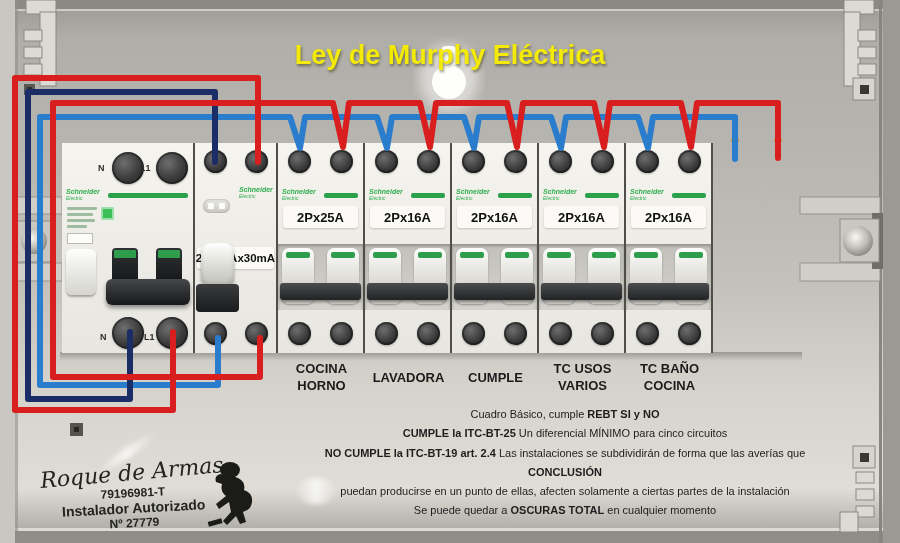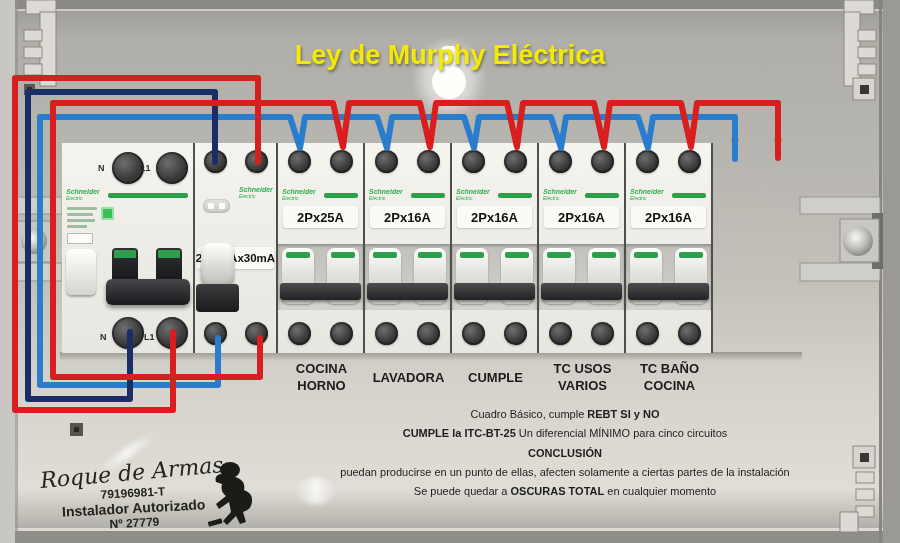--- a/index.html
+++ b/index.html
@@ -338,20 +338,21 @@
     </g>
     <path d="M218 338 L218 385 L40 385 L40 117 L290 117 L300 148 L305 117 L377 117 L387 148 L392 117 L464 117 L474 148 L479 117 L551 117 L561 148 L566 117 L638 117 L648 148 L653 117 L735 117 L735 159" fill="none" stroke="#2a7ccc" stroke-width="6" stroke-linejoin="round" stroke-linecap="round"></path>
     <path d="M130 332 L130 399 L28 399 L28 92 L215 92 L215 162" fill="none" stroke="#1b2d66" stroke-width="6" stroke-linejoin="round" stroke-linecap="round"></path>
     <path d="M173 332 L173 410 L15 410 L15 78 L258 78 L258 162" fill="none" stroke="#d81e1e" stroke-width="6" stroke-linejoin="round" stroke-linecap="round"></path>
     <path d="M260 338 L260 377 L53 377 L53 103 L333 103 L343 147 L349 103 L420 103 L430 147 L436 103 L507 103 L517 147 L523 103 L594 103 L604 147 L610 103 L681 103 L691 147 L697 103 L778 103 L778 158" fill="none" stroke="#d81e1e" stroke-width="6" stroke-linejoin="round" stroke-linecap="round"></path>
   </svg>
 
   <div class="footer">
     <div><span>Cuadro Básico, cumple </span><span class="b">REBT SI y NO</span></div>
     <div><span class="b">CUMPLE la ITC-BT-25</span><span> Un diferencial MÍNIMO para cinco circuitos</span></div>
+    <div><span class="b">NO CUMPLE la ITC-BT-19 art. 2.4</span><span> Las instalaciones se subdividirán de forma que las averías que</span></div>
     <div><span class="b">CONCLUSIÓN</span></div>
     <div><span>puedan producirse en un punto de ellas, afecten solamente a ciertas partes de la instalación</span></div>
     <div><span>Se puede quedar a </span><span class="b">OSCURAS TOTAL</span><span> en cualquier momento</span></div>
   </div>
 
   <div class="signature">
     <div class="sig-name">Roque de Armas</div>
     <div class="sig-id">79196981-T</div>
     <div class="sig-role">Instalador Autorizado</div>
     <div class="sig-num">Nº 27779</div>

